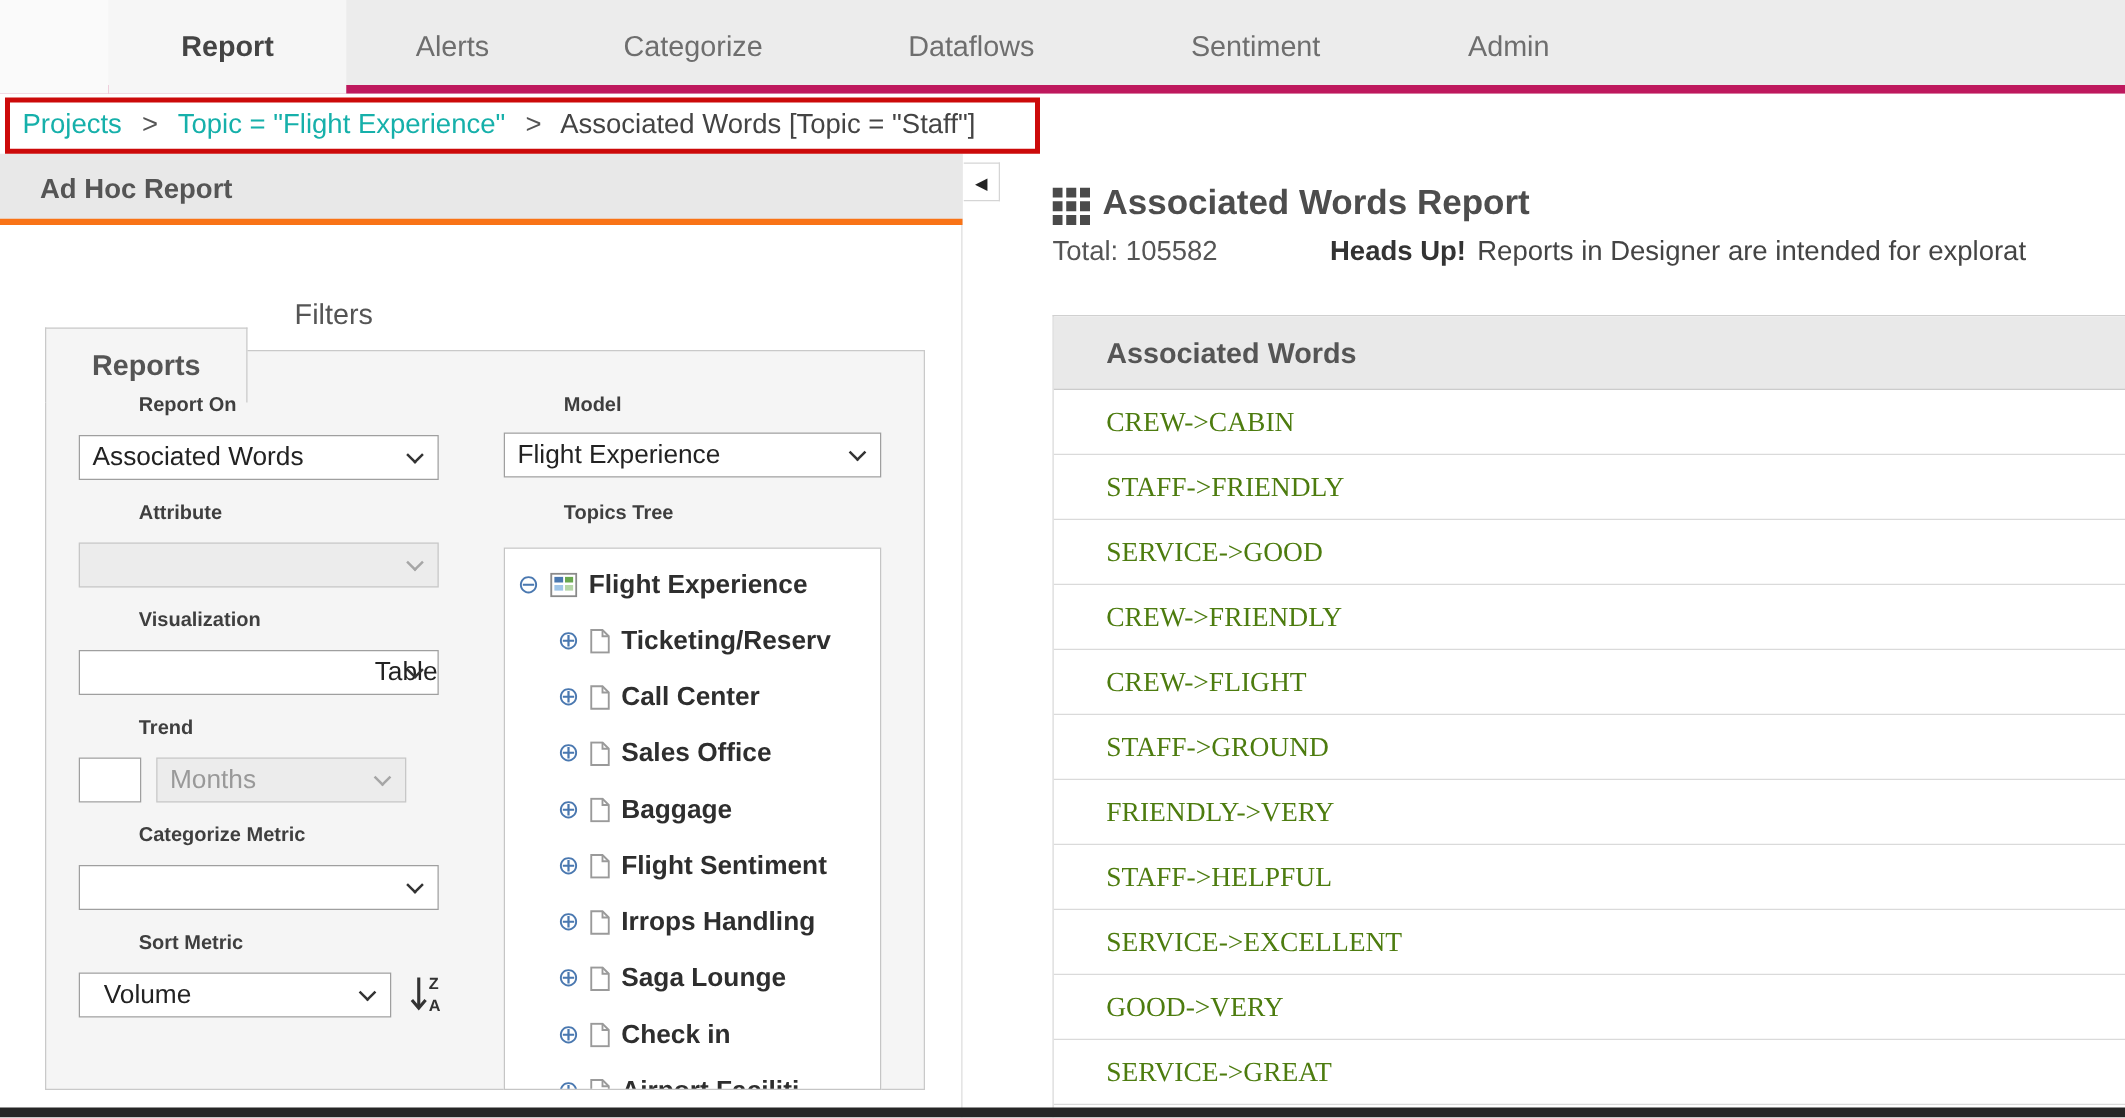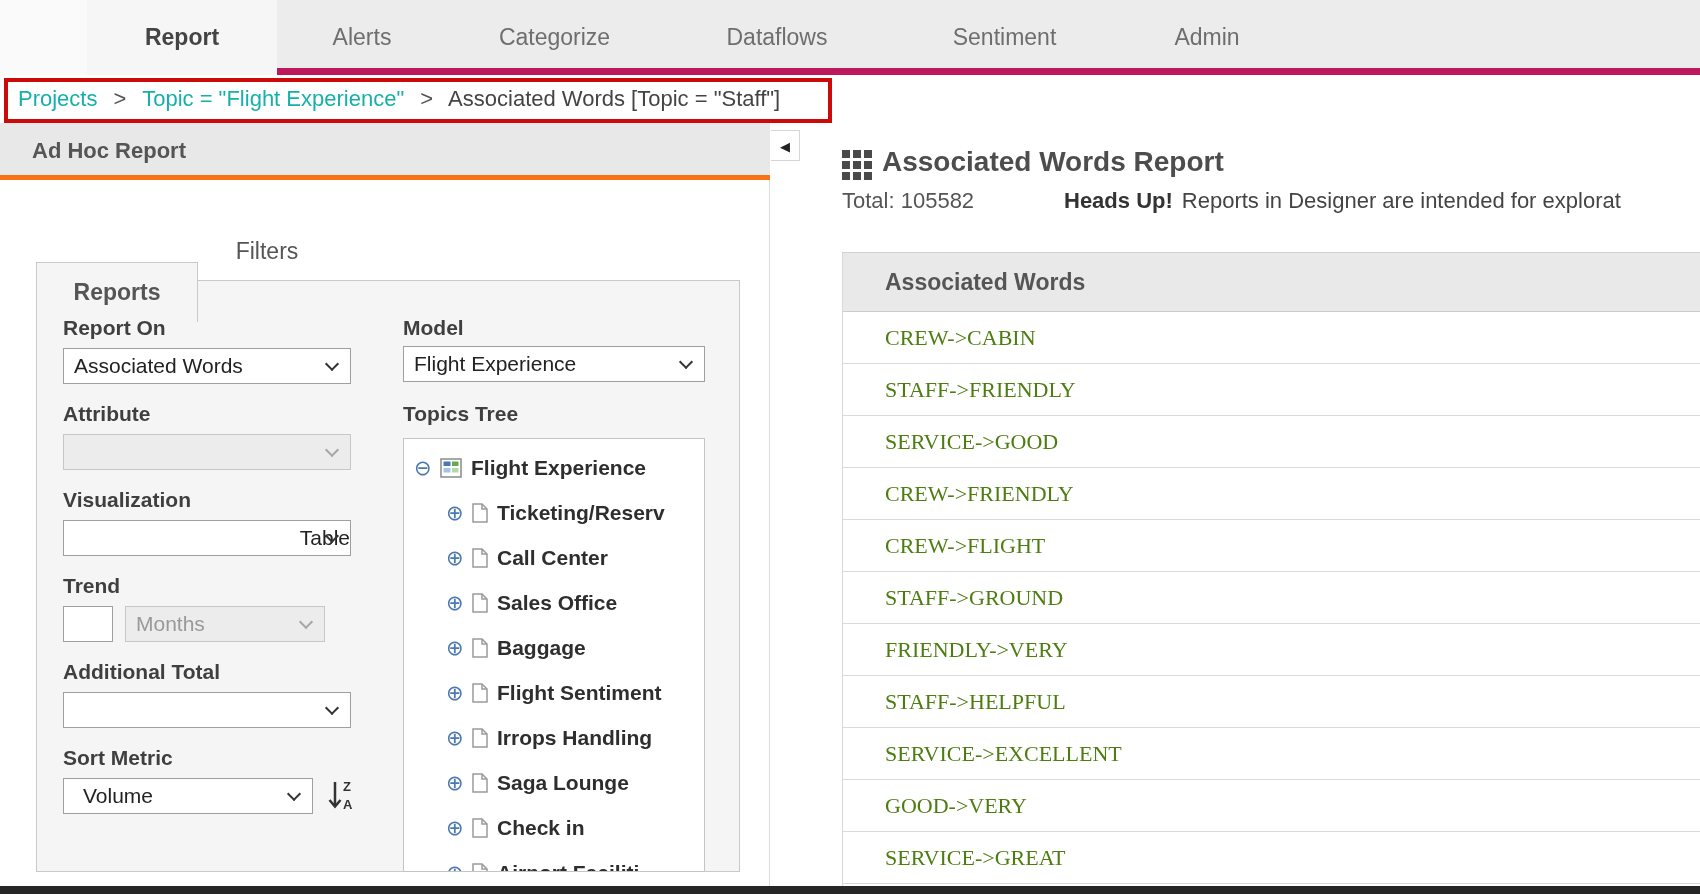--- a/index.html
+++ b/index.html
@@ -28,21 +28,21 @@
   .red-annotation{position:absolute;left:4px;top:78px;width:828px;height:45px;border:4px solid #cc0a0a;z-index:60;pointer-events:none;}
 
   
   .left-panel{position:absolute;left:0;top:123px;width:770px;height:771px;background:#fff;border-right:1px solid #ddd;}
   .panel-header{position:absolute;left:0;top:123px;width:770px;height:57px;background:#e8e8e8;border-bottom:5px solid #f97316;font-size:22px;font-weight:bold;color:#555;line-height:56px;padding-left:32px;z-index:2;}
   .collapse-btn{position:absolute;left:771px;top:130px;width:29px;height:31px;background:#fff;border:1px solid #d5d5d5;border-left:none;font-size:13px;color:#222;text-align:center;line-height:31px;cursor:pointer;z-index:10;}
   .panel-tab-reports{position:absolute;left:36px;top:222px;width:162px;height:60px;background:#f5f5f5;border:1px solid #c9c9c9;border-bottom:none;font-size:23px;font-weight:bold;color:#555;text-align:center;line-height:58px;z-index:3;cursor:pointer;margin-top:40px;}
   .panel-tab-filters{position:absolute;left:212px;top:222px;width:110px;height:58px;font-size:23px;color:#555;text-align:center;line-height:58px;cursor:pointer;}
   .content-box{position:absolute;left:36px;top:280px;width:704px;height:592px;background:#f5f5f5;border:1px solid #c9c9c9;z-index:1;}
 
-  .form-label{position:absolute;font-size:21px;font-weight:bold;color:#3f3f3f;z-index:4;white-space:nowrap;}
+  .form-label{position:absolute;font-size:16px;font-weight:bold;color:#3f3f3f;z-index:4;white-space:nowrap;margin-left:48px;}
   .select{position:absolute;height:36px;background:#fff;border:1px solid #9f9f9f;font-size:21px;color:#222;line-height:34px;padding-left:10px;cursor:pointer;z-index:4;white-space:nowrap;overflow:hidden;}
   .select .chev{position:absolute;right:13px;top:10px;width:10px;height:10px;border-right:2px solid #333;border-bottom:2px solid #333;transform:rotate(45deg);}
   .select.disabled{background:#ececec;border-color:#c7c7c7;color:#999;cursor:default;}
   .select.disabled .chev{border-color:#a6a6a6;}
   .text-input{position:absolute;height:36px;background:#fff;border:1px solid #9f9f9f;font-size:21px;color:#222;padding:0 6px;z-index:4;font-family:inherit;}
 
   #lbl-report-on{left:63px;top:316px;} #sel-report-on{left:63px;top:348px;width:288px;}
   #lbl-attribute{left:63px;top:402px;} #sel-attribute{left:63px;top:434px;width:288px;}
   #lbl-visualization{left:63px;top:488px;} #sel-visualization{left:63px;top:520px;width:288px;text-align:right;}
   #lbl-trend{left:63px;top:574px;} #inp-trend{left:63px;top:606px;width:50px;} #sel-months{left:125px;top:606px;width:200px;}
@@ -125,21 +125,21 @@
     <span class="chev"></span>
   </div>
 
   <div class="form-label" id="lbl-trend">Trend</div>
   <input class="text-input" id="inp-trend" value="" style="">
   <div class="select disabled" id="sel-months">
     <span>Months</span>
     <span class="chev"></span>
   </div>
 
-  <div class="form-label" id="lbl-additional">Additional Total</div>
+  <div class="form-label" id="lbl-additional">Categorize Metric</div>
   <div class="select" id="sel-additional">
     <span></span>
     <span class="chev"></span>
   </div>
 
   <div class="form-label" id="lbl-sort">Sort Metric</div>
   <div class="select" id="sel-volume">
     <span>Volume</span>
     <span class="chev"></span>
   </div>

